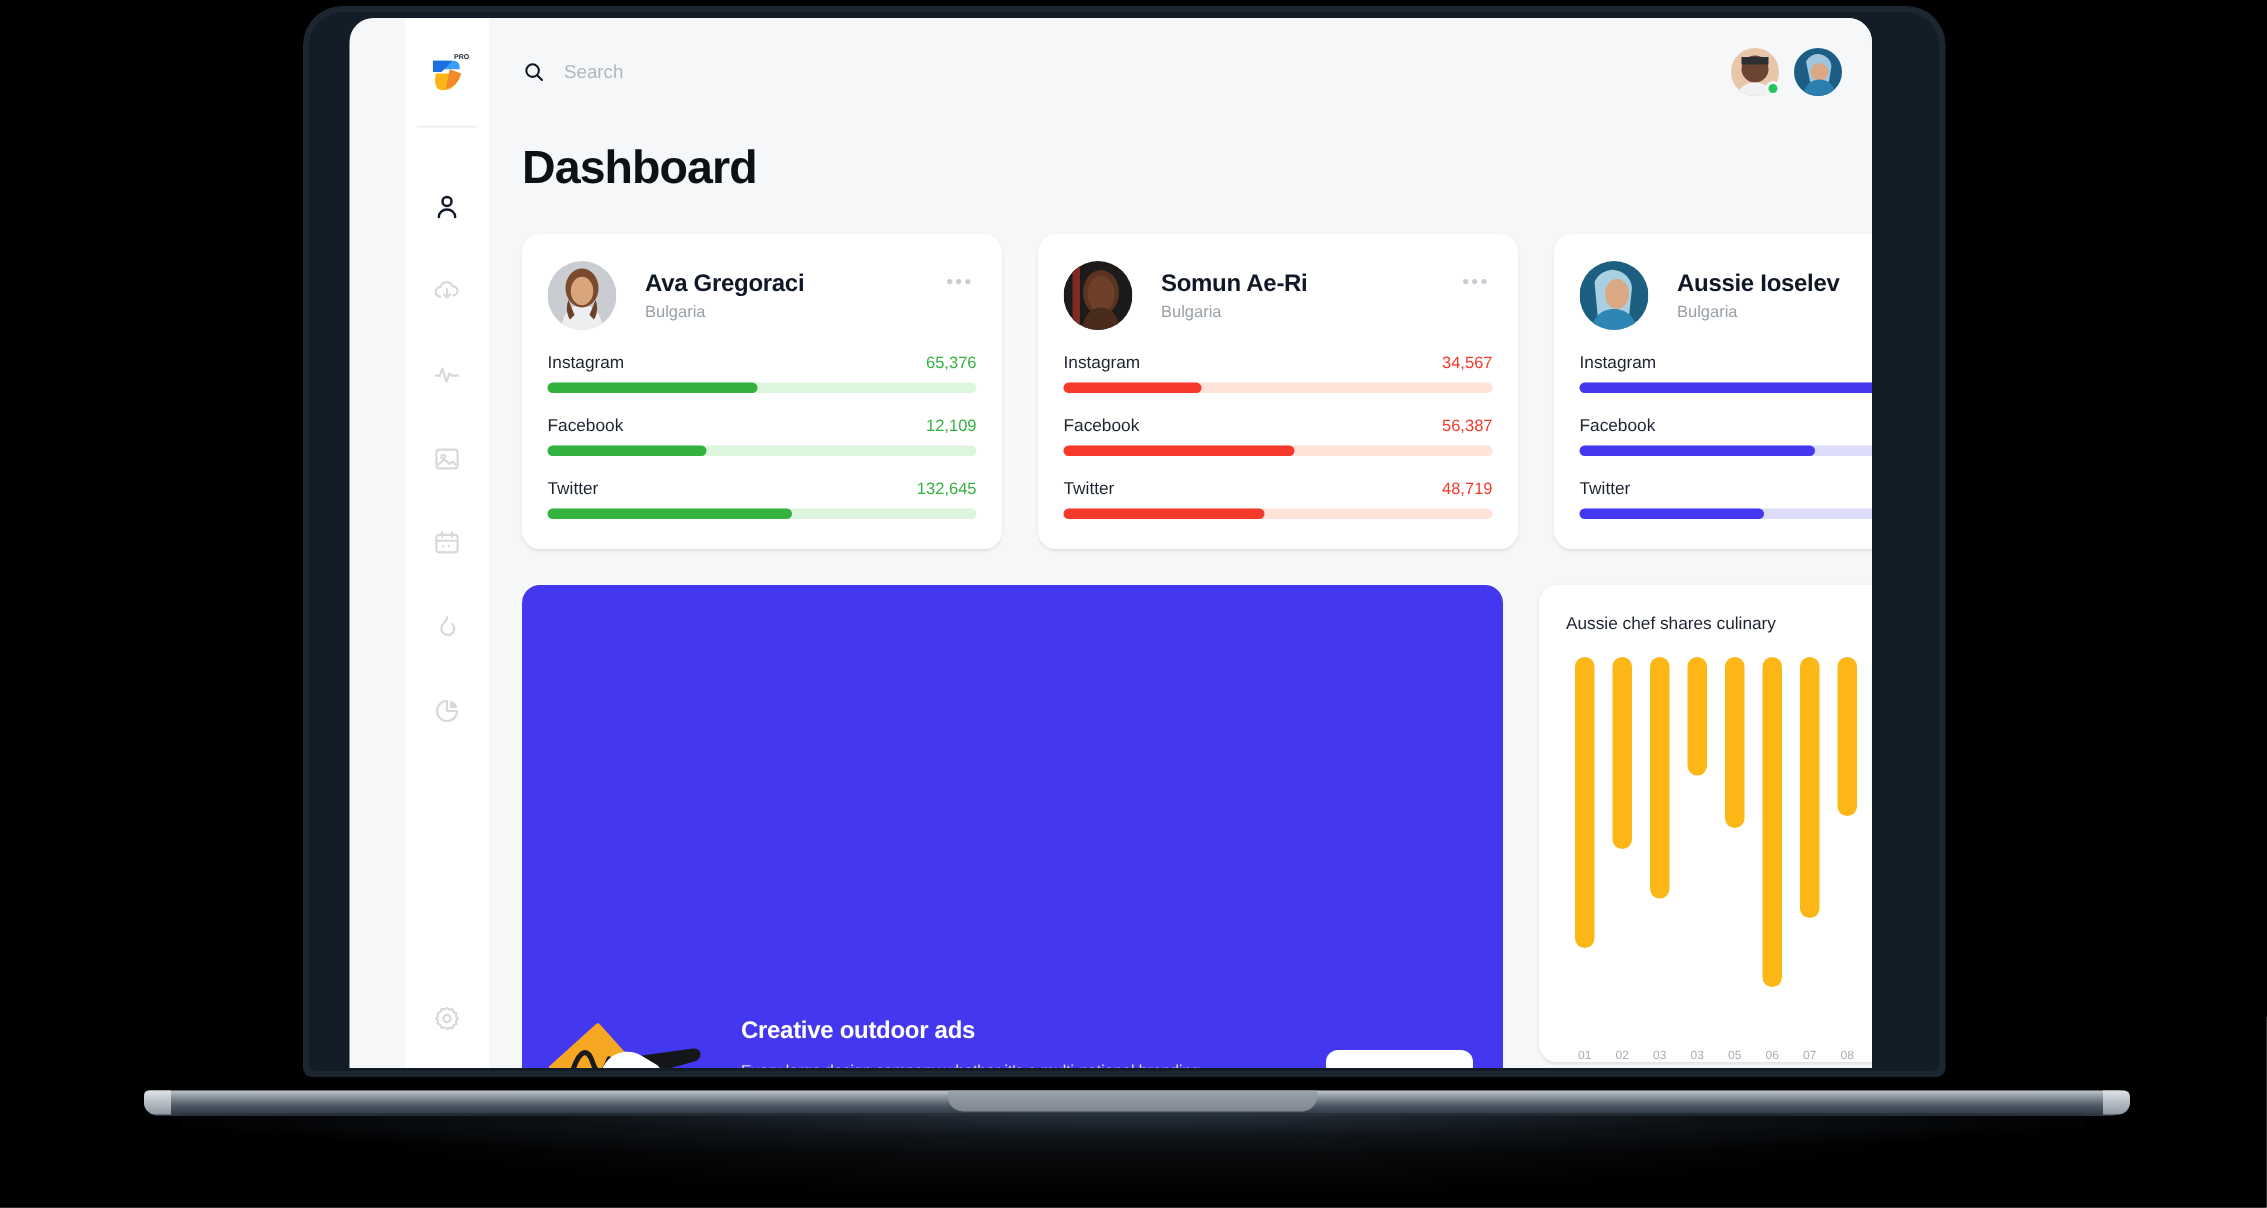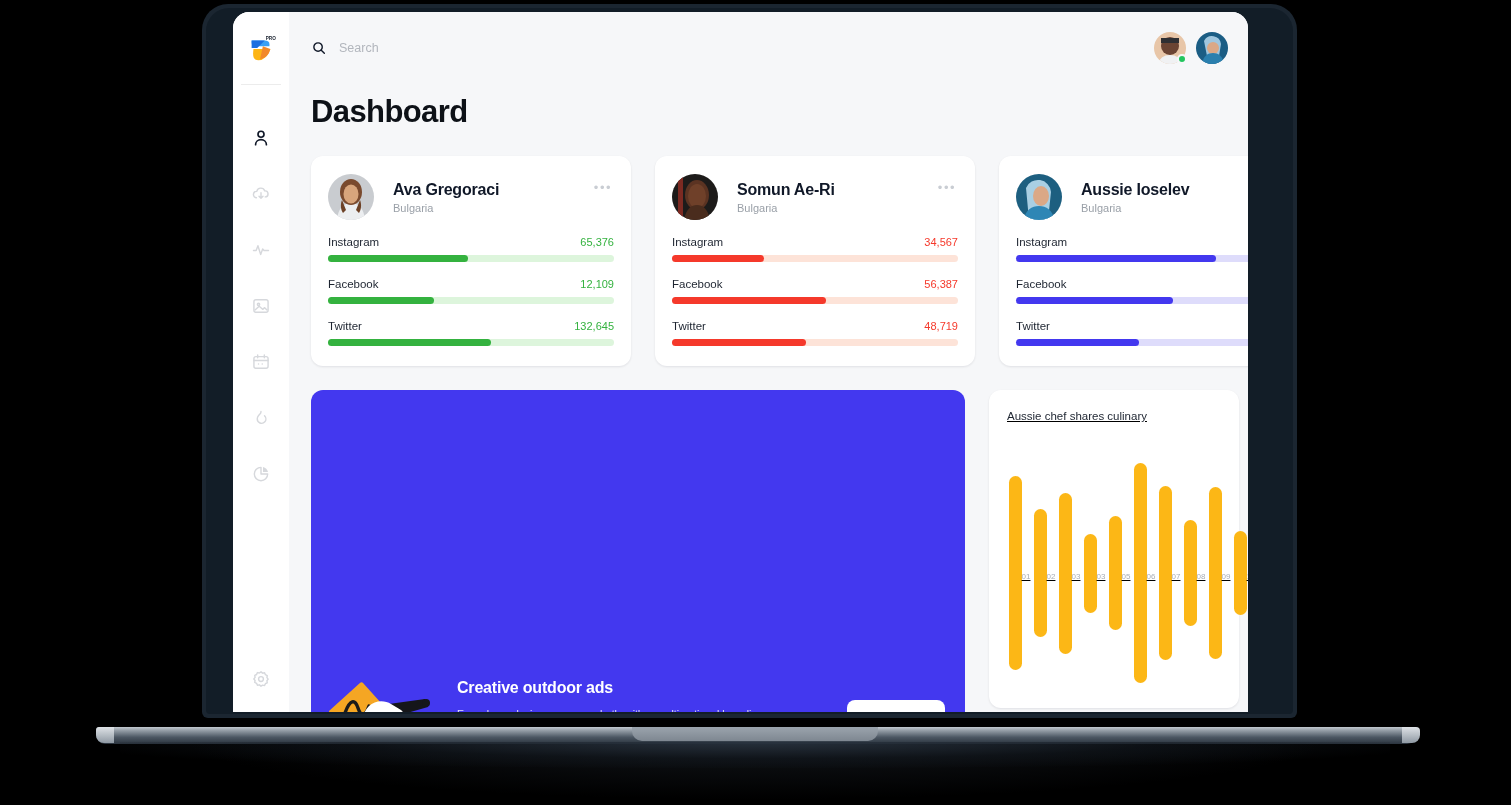--- a/index.html
+++ b/index.html
@@ -48,21 +48,21 @@
     position: absolute; left: 120px; top: 742px; width: 1270px; height: 26px;
     background: radial-gradient(ellipse at 50% 0%, rgba(40,50,62,.95) 0%, rgba(18,24,31,.55) 45%, rgba(0,0,0,0) 78%);
     border-radius: 0 0 50% 50%;
   }
   .glow {
     position: absolute; left: 180px; top: 740px; width: 1150px; height: 60px;
     background: radial-gradient(ellipse at 50% 0%, rgba(60,72,88,.30) 0%, rgba(0,0,0,0) 70%);
   }
 
   
-  .app { position: absolute; inset: 0; display: flex; }
+  .app { position: absolute; inset: 0; display: flex; margin-left: 37px; }
   .sidebar {
     width: 56px; background: #ffffff; flex: 0 0 56px;
     display: flex; flex-direction: column; align-items: center;
   }
   .logo-wrap { height: 72px; display:flex; align-items:center; justify-content:center; width:100%; }
   .logo { position: relative; width: 30px; height: 32px; }
   .sb-sep { width: 40px; height: 1px; background: #ececec; }
   .sb-icons { display:flex; flex-direction:column; align-items:center; gap: 34px; padding-top: 42px; width: 100%; }
   .sb-icon { width: 22px; height: 22px; display:flex; align-items:center; justify-content:center; color:#d6d8dc; cursor:pointer; }
   .sb-icon.active { color:#101828; }
@@ -121,25 +121,25 @@
   .banner-text { padding-left: 18px; flex: 1; }
   .banner-title { color: #fff; font-size: 16px; font-weight: 700; letter-spacing: -0.2px; margin-bottom: 9px; }
   .banner-desc { color: #e3e1fb; font-size: 10.5px; line-height: 1.55; max-width: 330px; }
   .see-more {
     background: #fff; color: #1b2330; border: none; border-radius: 8px;
     width: 98px; height: 34px; font-size: 11.5px; font-weight: 500; cursor: pointer;
     font-family: "Liberation Sans", sans-serif; margin-left: auto; flex: 0 0 98px;
   }
 
   
-  .right-col { flex: 0 0 250px; width: 250px; display: flex; flex-direction: column; gap: 24px; text-decoration: underline; }
+  .right-col { flex: 0 0 250px; width: 250px; display: flex; flex-direction: column; gap: 24px; }
   .chart-card { height: 318px; padding: 20px 0 0 18px; display: flex; flex-direction: column; }
   .chart-title { font-size: 11.5px; font-weight: 500; color: #1d2430; }
   .chart-plot { flex: 1; display: flex; align-items: flex-end; gap: 0; padding: 16px 0 0 0; }
-  .bar-col { width: 25px; flex: 0 0 25px; display: flex; flex-direction: row; align-items: center; justify-content: center; height: 100%; }
+  .bar-col { width: 25px; flex: 0 0 25px; display: flex; flex-direction: column; align-items: center; justify-content: space-between; height: 100%; }
   .vbar { width: 13px; border-radius: 7px; background: #fcb716; }
   .bar-x { font-size: 8px; color: #a8aeb6; margin-top: 7px; }
 </style>
 </head>
 <body>
 
 <div id="stage">
 
   <div class="glow"></div>
   <div class="laptop-lid"></div>

